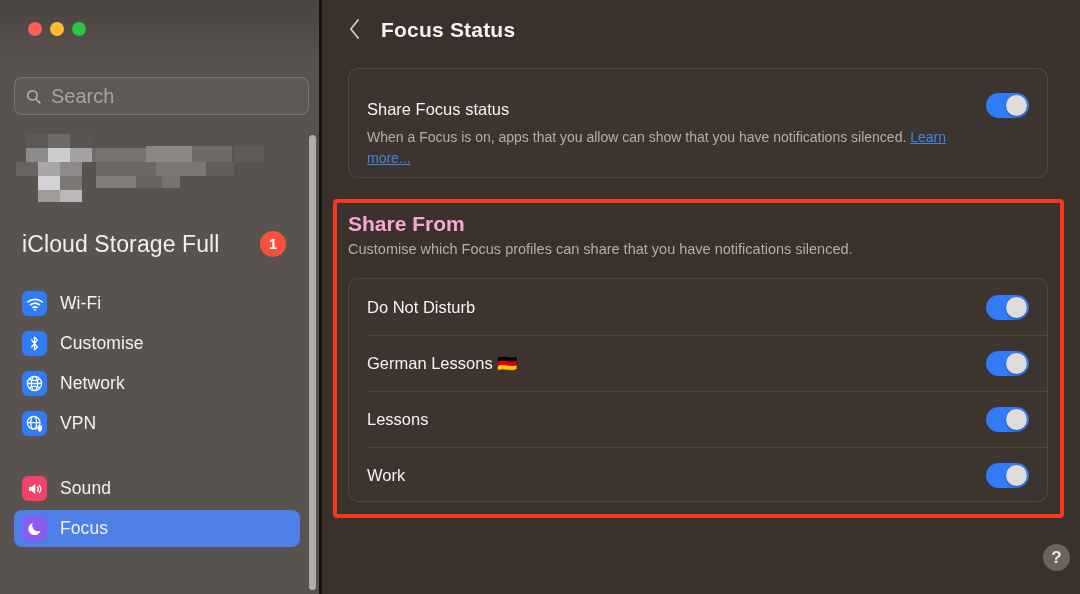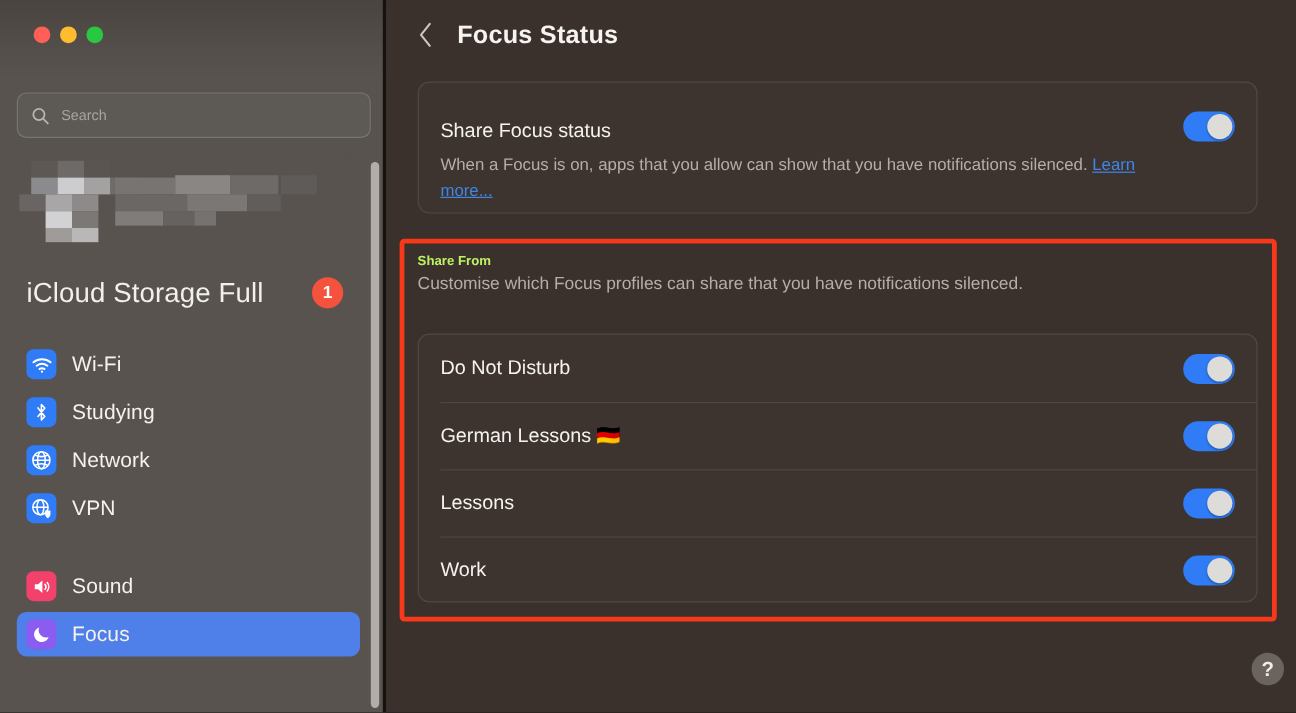--- a/index.html
+++ b/index.html
@@ -49,21 +49,21 @@
     display: flex; align-items: center;
     padding: 0 10px;
     z-index: 4;
   }
   .search-icon { width: 17px; height: 17px; flex: 0 0 17px; margin-right: 9px; opacity: .82; }
   .search-input {
     flex: 1 1 auto;
     background: transparent; border: 0; outline: none;
     color: #86efac;
     font-family: "Liberation Sans", sans-serif;
-    font-size: 12px;
+    font-size: 20px;
   }
   .search-input::placeholder { color: #a9a39e; }
 
   .profile-blur {
     position: absolute; left: 16px; top: 128px;
     width: 276px; height: 74px;
     z-index: 3;
   }
 
   .icloud-row {
@@ -173,21 +173,21 @@
     position: absolute;
     left: 11px; top: 199px;
     width: 731px; height: 319px;
     border: 4px solid #f5391a;
     border-radius: 4px;
     pointer-events: none;
     z-index: 9;
   }
 
   .share-from-block { position: absolute; left: 26px; top: 212px; width: 700px; }
-  .sf-heading { color: #bef264; font-size: 11px; font-weight: bold; }
+  .sf-heading { color: #f9a8d4; font-size: 21px; font-weight: bold; }
   .sf-sub { color: #b4aea9; font-size: 14.5px; margin-top: 5px; }
 
   .card-share-from {
     position: absolute; left: 26px; top: 278px; width: 700px; height: 224px;
   }
   .list-row {
     display: flex; align-items: center;
     height: 56px;
     padding: 0 18px;
     position: relative;
@@ -281,21 +281,21 @@
         </span>
         <span class="nav-label">Wi-Fi</span>
       </div>
 
       <div class="nav-item">
         <span class="nav-icon" style="background:#2f7cf6">
           <svg width="15" height="17" viewBox="0 0 16 24" fill="none" stroke="#fff" stroke-width="1.9" stroke-linejoin="round" stroke-linecap="round">
             <path d="M4 7l8 10-4 4V3l4 4-8 10"></path>
           </svg>
         </span>
-        <span class="nav-label">Studying</span>
+        <span class="nav-label">Customise</span>
       </div>
 
       <div class="nav-item">
         <span class="nav-icon" style="background:#2f7cf6">
           <svg width="19" height="19" viewBox="0 0 24 24" fill="none" stroke="#fff" stroke-width="1.6">
             <circle cx="12" cy="12" r="9"></circle>
             <ellipse cx="12" cy="12" rx="4" ry="9"></ellipse>
             <line x1="3" y1="12" x2="21" y2="12"></line>
             <path d="M5 6.5c4 2 10 2 14 0"></path>
             <path d="M5 17.5c4-2 10-2 14 0"></path>

